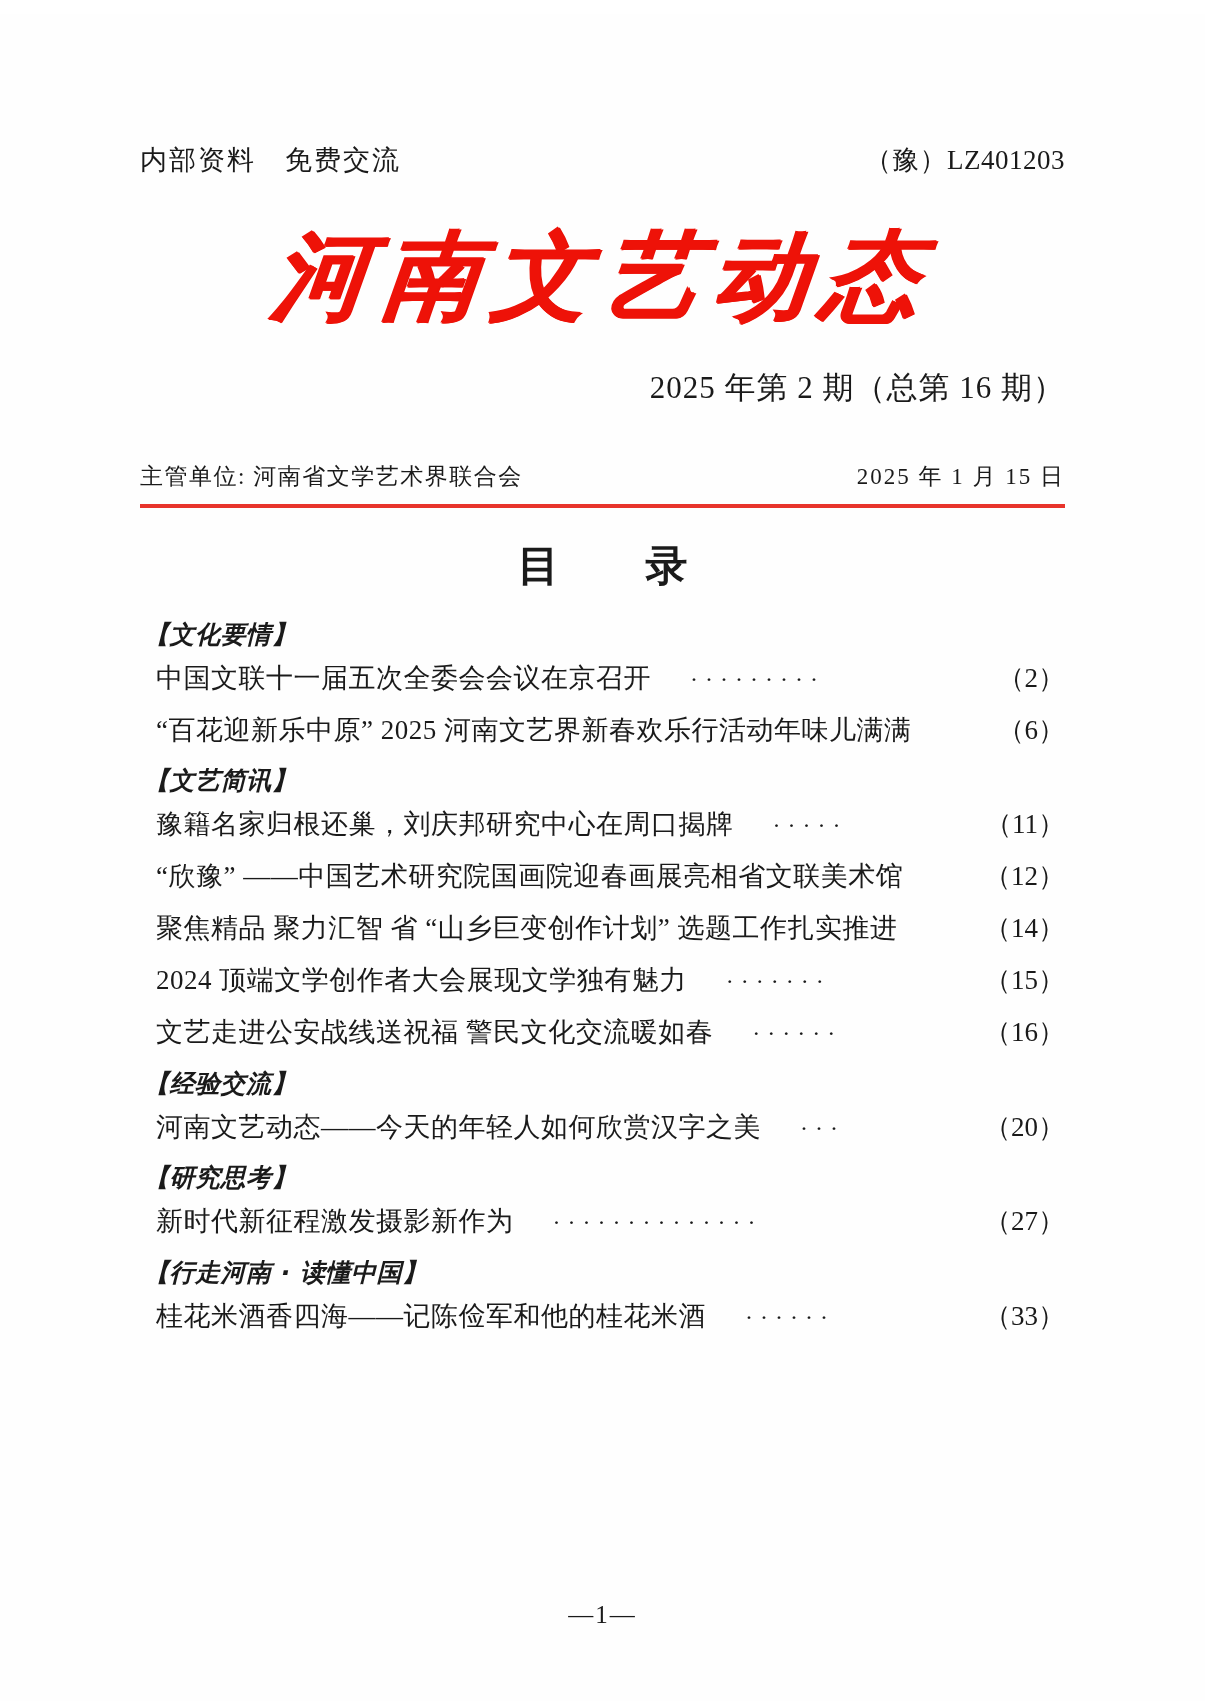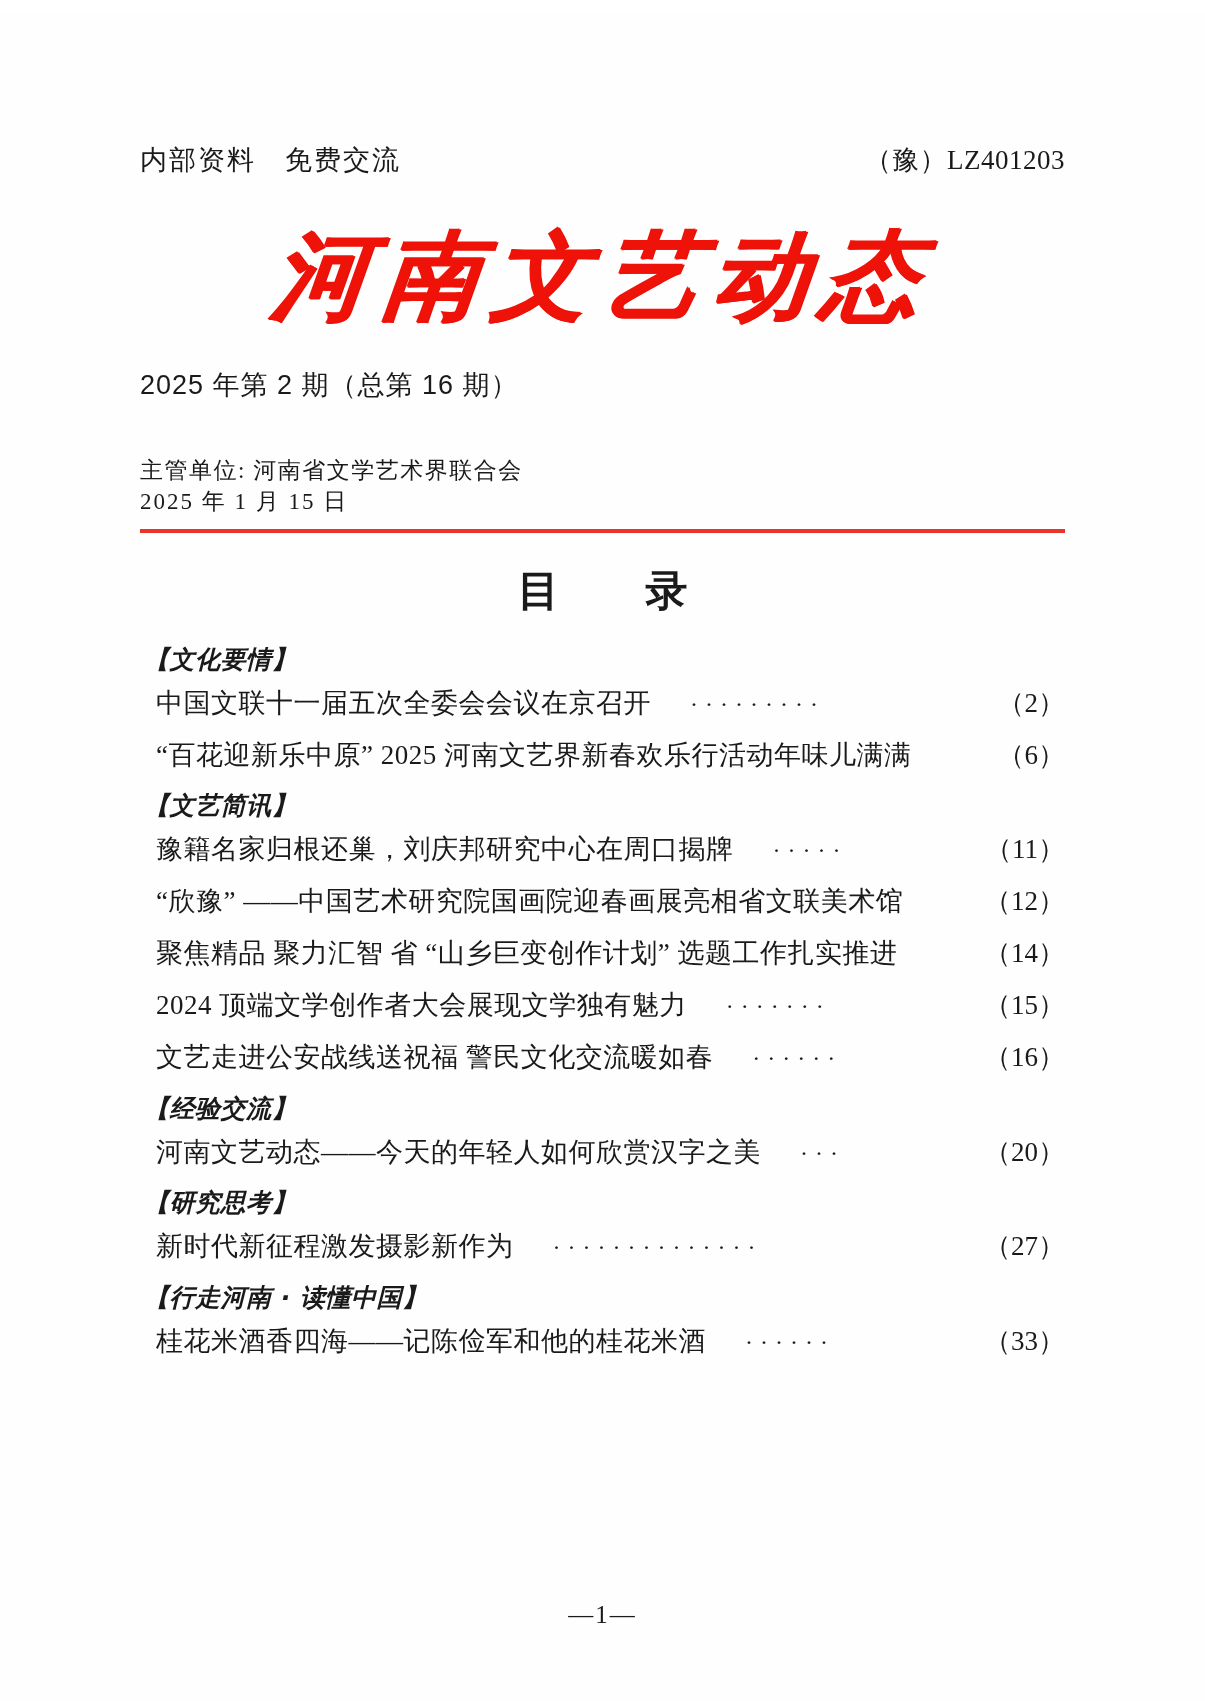--- a/index.html
+++ b/index.html
@@ -56,36 +56,35 @@
     font-weight: bold;
     font-style: italic;
     letter-spacing: 14px;
     line-height: 1.05;
     transform: skewX(-6deg);
     text-shadow: 1px 1px 0 #ee1208, 2px 1px 0 #e61006;
     white-space: nowrap;
   }
 
   .issue-line {
-    text-align: left;
+    text-align: right;
     margin-top: 40px;
-    font-size: 27px;
-    font-family: Liberation Sans, sans-serif;
+    font-size: 31px;
+    font-family: Liberation Serif, serif;
     letter-spacing: 1px;
   }
 
   
   .pub-row {
     display: flex;
     justify-content: space-between;
     align-items: baseline;
     margin-top: 52px;
     font-size: 23px;
     letter-spacing: 1px;
-    flex-direction: column;
   }
   .pub-row .pub-left { letter-spacing: 1.5px; }
   .pub-row .pub-right { letter-spacing: 2px; }
 
   .red-rule {
     margin-top: 12px;
     height: 4px;
     background: #e8342b;
     width: 100%;
   }

